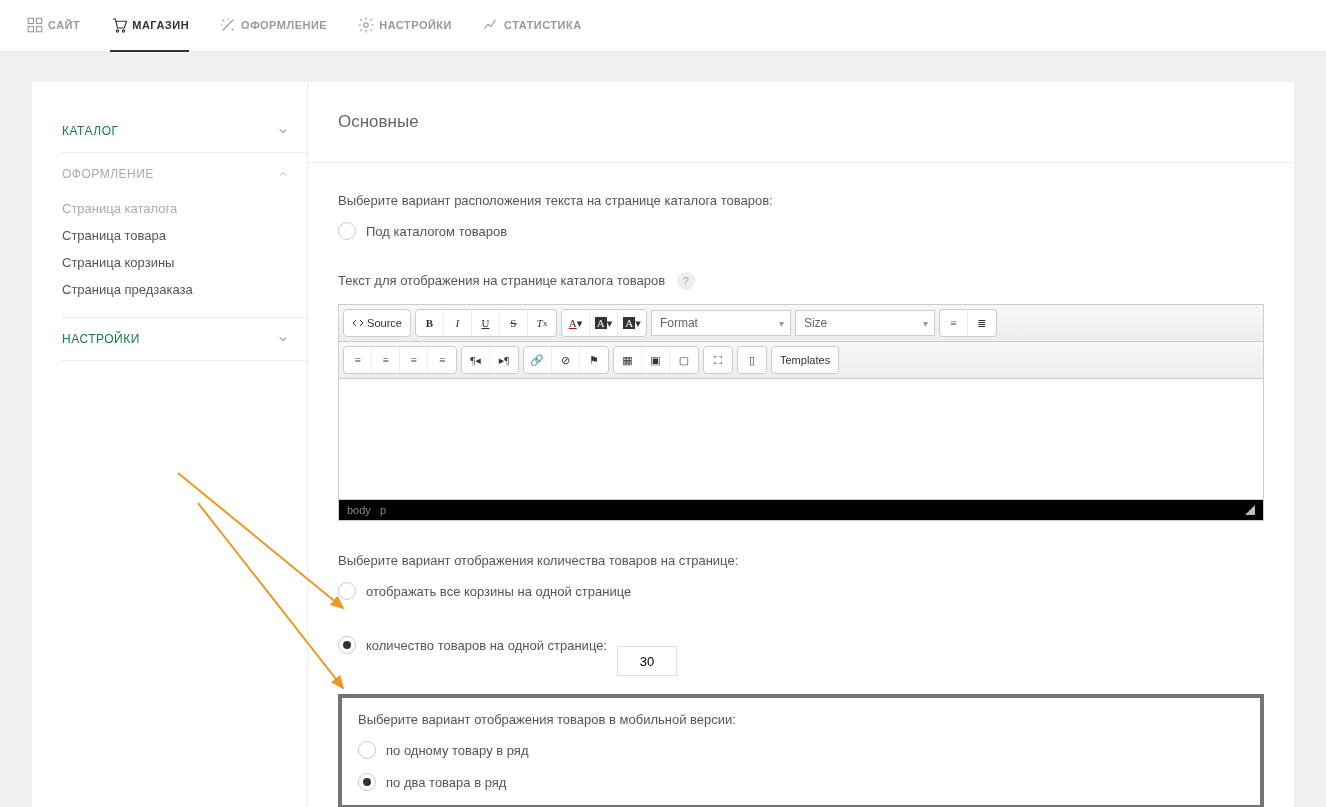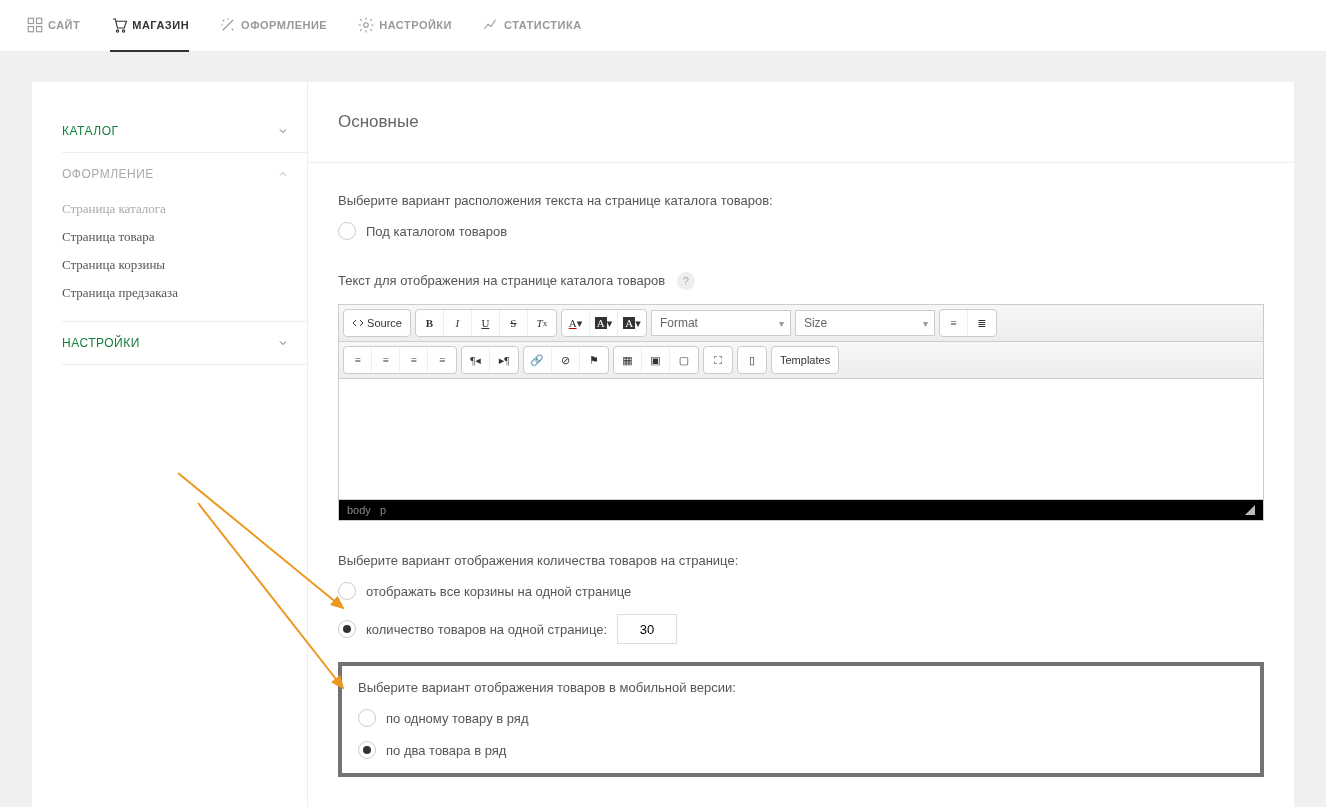--- a/index.html
+++ b/index.html
@@ -10,37 +10,37 @@
 .topnav-item.active { color: #333; border-bottom: 2px solid #333; }
 .topnav-item svg { width: 18px; height: 18px; stroke: #999; fill: none; stroke-width: 1.5; }
 .topnav-item.active svg { stroke: #333; }
 
 .page { display: flex; max-width: 1262px; margin: 30px auto 0; background: #fff; }
 .sidebar { width: 275px; padding: 28px 0 28px 30px; }
 .sidebar-section { border-bottom: 1px solid #eee; padding: 14px 0; }
 .sidebar-header { display: flex; justify-content: space-between; align-items: center; cursor: pointer; color: #15803d; text-transform: uppercase; font-size: 12px; letter-spacing: 0.5px; padding-right: 18px; }
 .sidebar-header.muted { color: #aaa; }
 .sidebar-subitems { margin-top: 14px; }
-.sidebar-subitem { padding: 6px 0; color: #555; cursor: pointer; font-size: 13px; font-family: Liberation Serif, serif; }
+.sidebar-subitem { padding: 6px 0; color: #555; cursor: pointer; font-size: 13px; }
 .sidebar-subitem.active { color: #aaa; }
 .chevron { width: 12px; height: 12px; }
 
 .content { flex: 1; border-left: 1px solid #eee; }
 .content-inner { padding: 30px; }
 .section-title { font-size: 17px; color: #666; font-weight: normal; margin-bottom: 30px; }
 .spacer { border-top: 1px solid #eee; margin: 0 -30px 30px; }
 
 .field-label { color: #555; margin-bottom: 14px; font-size: 13px; }
 .help-icon { display: inline-flex; width: 18px; height: 18px; border-radius: 50%; background: #eee; color: #aaa; align-items: center; justify-content: center; font-size: 11px; margin-left: 8px; cursor: pointer; }
 
 .radio-row { display: flex; align-items: center; gap: 10px; margin-bottom: 14px; }
 .radio { width: 18px; height: 18px; border: 1px solid #ccc; border-radius: 50%; display: inline-flex; align-items: center; justify-content: center; cursor: pointer; flex-shrink: 0; }
 .radio.checked::after { content: ""; width: 8px; height: 8px; border-radius: 50%; background: #333; }
 .radio-label { color: #555; }
-.num-input { width: 60px; height: 30px; border: 1px solid #ddd; text-align: center; font-size: 13px; }
+.num-input { width: 60px; height: 30px; border: 1px solid #ddd; text-align: center; font-size: 13px; margin-top: 32px; }
 
 .block { margin-bottom: 32px; }
 .highlight-box { border: 4px solid #737373; padding: 14px 16px; margin-top: 18px; position: relative; }
 
 .editor { border: 1px solid #ccc; }
 .toolbar { background: linear-gradient(#f7f7f7,#ededed); border-bottom: 1px solid #ccc; padding: 4px; display: flex; flex-wrap: wrap; gap: 4px; align-items: center; }
 .tb-group { display: inline-flex; border: 1px solid #ccc; background: #fff; border-radius: 4px; }
 .tb-btn { width: 28px; height: 26px; display: inline-flex; align-items: center; justify-content: center; border-right: 1px solid #eee; cursor: pointer; font-size: 11px; font-family: Georgia, serif; color: #333; }
 .tb-btn:last-child { border-right: none; }
 .tb-btn.wide { width: auto; padding: 0 8px; font-family: Arial; }

